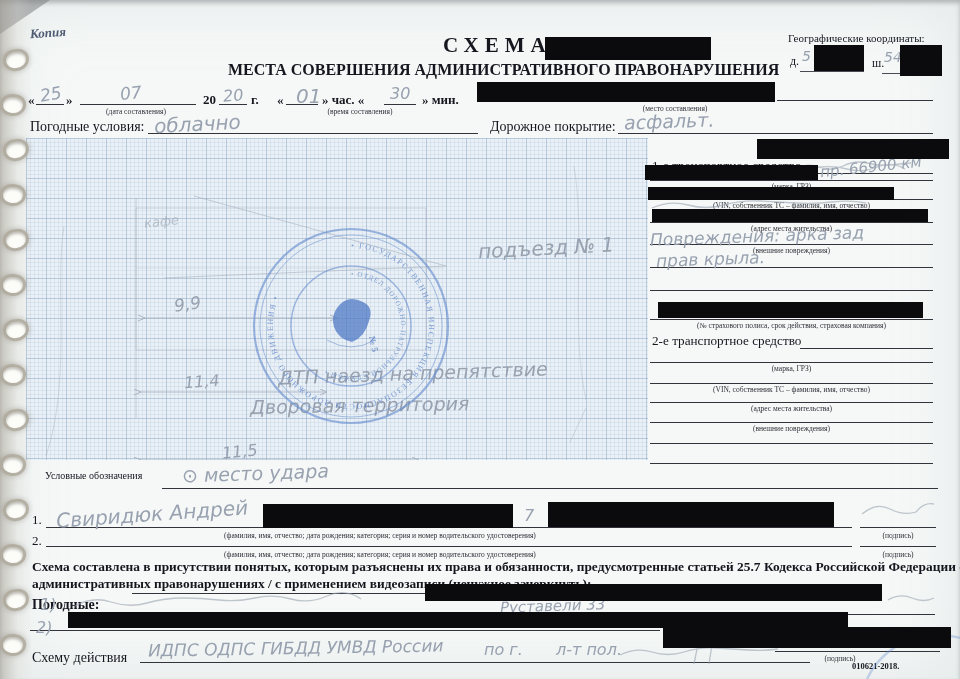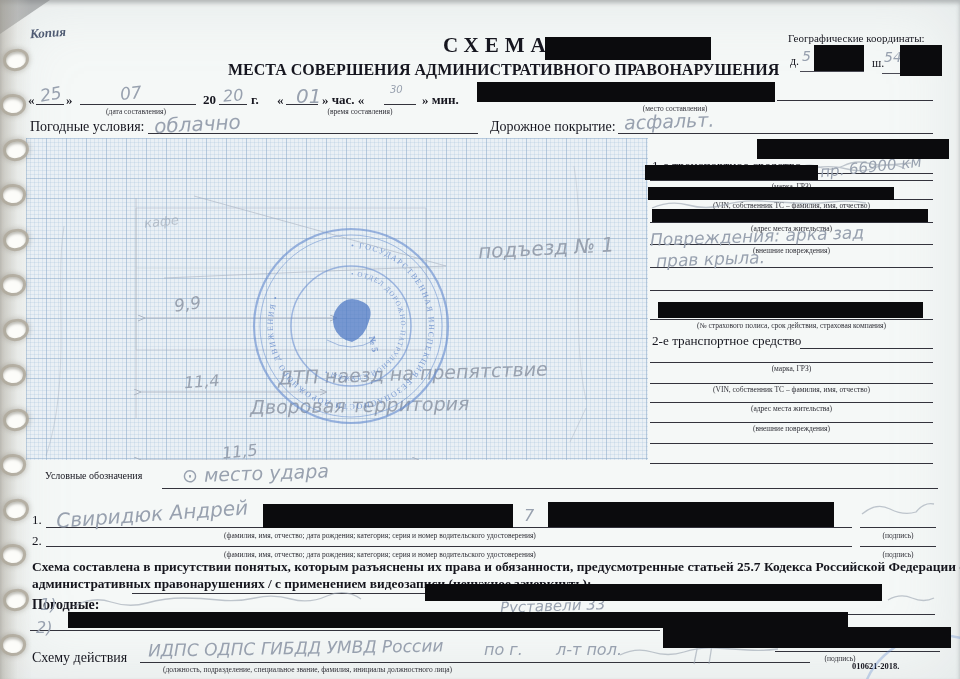--- a/index.html
+++ b/index.html
@@ -112,21 +112,21 @@
   <span class="hw" style="left:120px;top:83px;font-size:17px;transform:rotate(-6deg)">07</span>
   <div class="lbl" style="left:76px;top:107px;width:120px">(дата составления)</div>
   <span class="ink sb" style="left:203px;top:92px;font-size:13px">20</span>
   <span class="hw" style="left:223px;top:86px;font-size:16px;transform:rotate(-5deg)">20</span>
   <div class="line" style="left:219px;top:104px;width:28px"></div>
   <span class="ink sb" style="left:251px;top:92px;font-size:13px">г.</span>
   <span class="ink sb" style="left:277px;top:92px;font-size:13px">«</span>
   <span class="hw" style="left:296px;top:84px;font-size:20px">01</span>
   <div class="line" style="left:286px;top:104px;width:32px"></div>
   <span class="ink sb" style="left:322px;top:92px;font-size:13px">» час. «</span>
-  <span class="hw" style="left:390px;top:84px;font-size:10px">30</span>
+  <span class="hw" style="left:390px;top:84px;font-size:16px">30</span>
   <div class="line" style="left:384px;top:104px;width:32px"></div>
   <span class="ink sb" style="left:422px;top:92px;font-size:13px">» мин.</span>
   <div class="lbl" style="left:295px;top:107px;width:130px">(время составления)</div>
   <div class="line" style="left:777px;top:100px;width:156px"></div>
   <div class="lbl" style="left:600px;top:104px;width:150px">(место составления)</div>
 
   <span class="ink" style="left:30px;top:119px;font-size:14px">Погодные условия:</span>
   <span class="hw" style="left:154px;top:112px;font-size:20px;transform:rotate(-3deg)">облачно</span>
   <div class="line" style="left:148px;top:133px;width:330px"></div>
   <span class="ink" style="left:490px;top:119px;font-size:14px">Дорожное покрытие:</span>
@@ -189,21 +189,20 @@
   <span class="hw" style="left:500px;top:597px;font-size:15px;transform:rotate(-2deg)">Руставели  33</span>
   <div class="line" style="left:100px;top:614px;width:835px"></div>
   <span class="hw" style="left:36px;top:618px;font-size:16px">2)</span>
   <div class="line" style="left:30px;top:630px;width:630px"></div>
 
   <span class="ink" style="left:32px;top:650px;font-size:14px">Схему действия</span>
   <span class="hw" style="left:148px;top:638px;font-size:17px;transform:rotate(-1deg)">ИДПС  ОДПС  ГИБДД  УМВД  России</span>
   <span class="hw" style="left:484px;top:640px;font-size:16px">по г.</span>
   <span class="hw" style="left:556px;top:640px;font-size:16px">л-т пол.</span>
   <div class="line" style="left:140px;top:662px;width:670px"></div>
-  <div class="lbl" style="left:35px;top:665px;width:545px">(должность, подразделение, специальное звание, фамилия, инициалы должностного лица)</div>
   <div class="line" style="left:775px;top:651px;width:165px"></div>
   <div class="lbl" style="left:790px;top:654px;width:100px">(подпись)</div>
   <span class="ink b" style="left:852px;top:661px;font-size:8.5px">010621-2018.</span>
 
   <svg class="svgabs" width="960" height="679" style="z-index:22">
     <g fill="none" stroke="#9aa3b0" stroke-width="1.3" opacity="0.6">
       <path d="M795 170 q 12 -8 24 -3 t 24 -1 t 24 -3 t 22 2 t 22 -2"></path>
       <path d="M655 176 q 16 -9 32 -4 t 32 0 t 32 -4 t 32 2 t 32 -2 t 32 1 t 30 -2 t 28 2"></path>
       <path d="M652 208 q 18 -8 36 -3 t 36 0 t 36 -4 t 36 2 t 36 -1 t 34 1"></path>
       <path d="M75 606 q 18 -10 36 -4 t 36 1 t 36 -5 t 36 2 t 36 -2 t 36 1 t 36 -3 t 34 3"></path>

